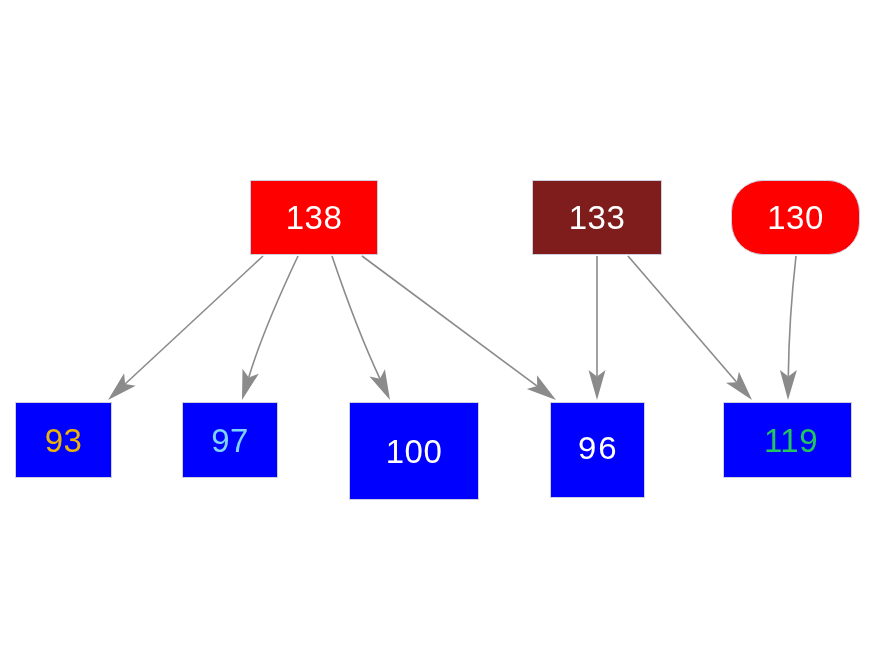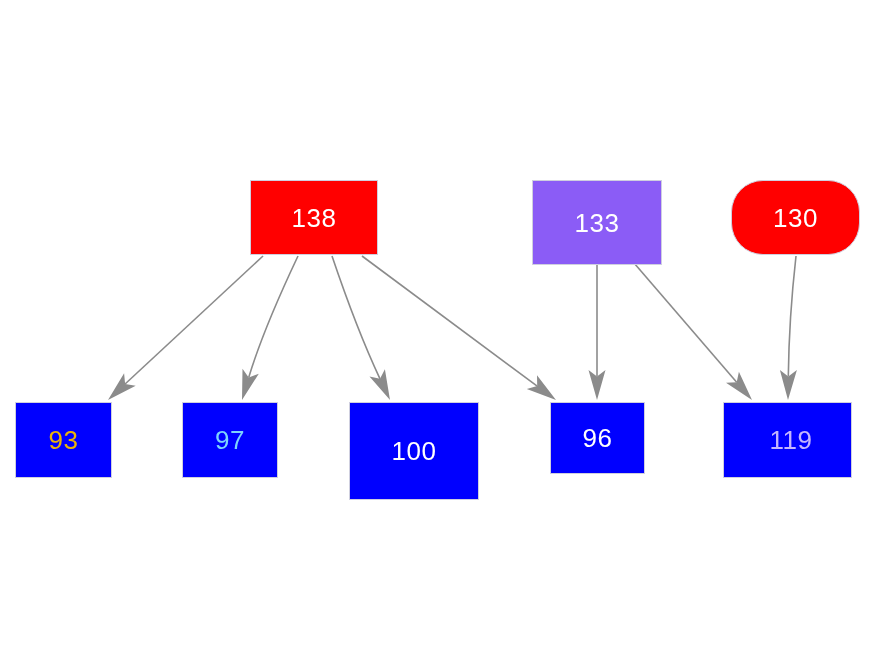--- a/index.html
+++ b/index.html
@@ -25,21 +25,21 @@
   .node {
     position: absolute;
     display: flex;
     align-items: center;
     justify-content: center;
     box-sizing: border-box;
     border: 1px solid #cfcfdf;
   }
   .node-label {
     color: #ffffff;
-    font-size: 26px;
+    font-size: 33px;
     line-height: 1;
     letter-spacing: 0.5px;
   }
 </style>
 </head>
 <body>
 
 <div id="canvas">
   <svg id="edge-layer" viewBox="0 0 875 656" xmlns="http://www.w3.org/2000/svg">
       <path d="M263 256 Q183 330 125.1 384.0" fill="none" stroke="#8b8b8b" stroke-width="1.6"></path>
@@ -54,34 +54,34 @@
       <polygon points="597,400 588.5,370.0 597.0,376.6 605.5,370.0" fill="#8b8b8b"></polygon>
       <path d="M628 256 Q690 328 736.7 382.3" fill="none" stroke="#8b8b8b" stroke-width="1.6"></path>
       <polygon points="752,400 726.0,382.8 736.7,382.3 738.9,371.7" fill="#8b8b8b"></polygon>
       <path d="M796 256 Q789 318 788.3 376.6" fill="none" stroke="#8b8b8b" stroke-width="1.6"></path>
       <polygon points="788,400 779.9,369.9 788.3,376.6 796.9,370.1" fill="#8b8b8b"></polygon>
     </svg>
 
 <div class="node" style="left: 250px; top: 180px; width: 128px; height: 75px; background: rgb(255, 0, 0);">
       <span class="node-label" style="color: rgb(255, 255, 255);">138</span>
     </div>
-    <div class="node" style="left: 532px; top: 180px; width: 130px; height: 85px; background: #8b5cf6;">
+    <div class="node" style="left: 532px; top: 180px; width: 130px; height: 75px; background: #7f1d1d;">
       <span class="node-label" style="color: rgb(255, 255, 255);">133</span>
     </div>
     <div class="node" style="left: 731px; top: 180px; width: 129px; height: 75px; background: rgb(255, 0, 0); border-radius: 32px;">
       <span class="node-label" style="color: rgb(255, 255, 255);">130</span>
     </div>
     <div class="node" style="left: 15px; top: 402px; width: 97px; height: 76px; background: rgb(0, 0, 255);">
       <span class="node-label" style="color: #eab308;">93</span>
     </div>
     <div class="node" style="left: 182px; top: 402px; width: 96px; height: 76px; background: rgb(0, 0, 255);">
       <span class="node-label" style="color: #7dd3fc;">97</span>
     </div>
     <div class="node" style="left: 349px; top: 402px; width: 130px; height: 98px; background: rgb(0, 0, 255);">
       <span class="node-label" style="color: rgb(255, 255, 255);">100</span>
     </div>
-    <div class="node" style="left: 550px; top: 402px; width: 95px; height: 72px; background: rgb(0, 0, 255);">
+    <div class="node" style="left: 550px; top: 402px; width: 95px; height: 96px; background: rgb(0, 0, 255); font-family: Liberation Mono, monospace;">
       <span class="node-label" style="color: rgb(255, 255, 255);">96</span>
     </div>
     <div class="node" style="left: 723px; top: 402px; width: 129px; height: 76px; background: rgb(0, 0, 255);">
-      <span class="node-label" style="color: #c4b5fd; margin-left: 7px;">119</span>
+      <span class="node-label" style="color: #22c55e; margin-left: 7px;">119</span>
     </div>
   </div>
 
 </body></html>

